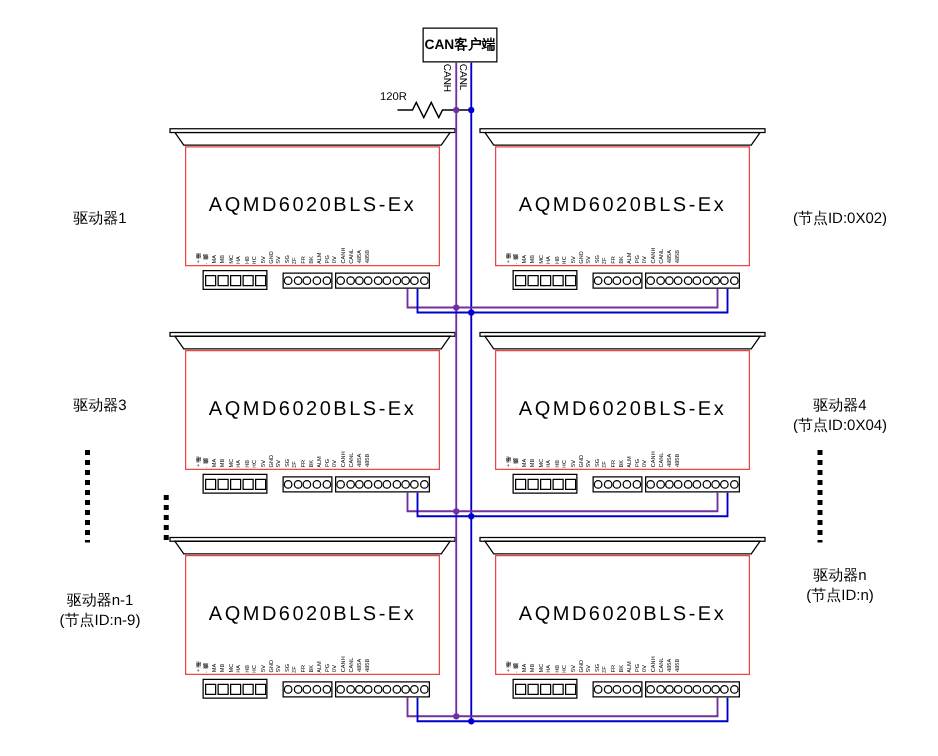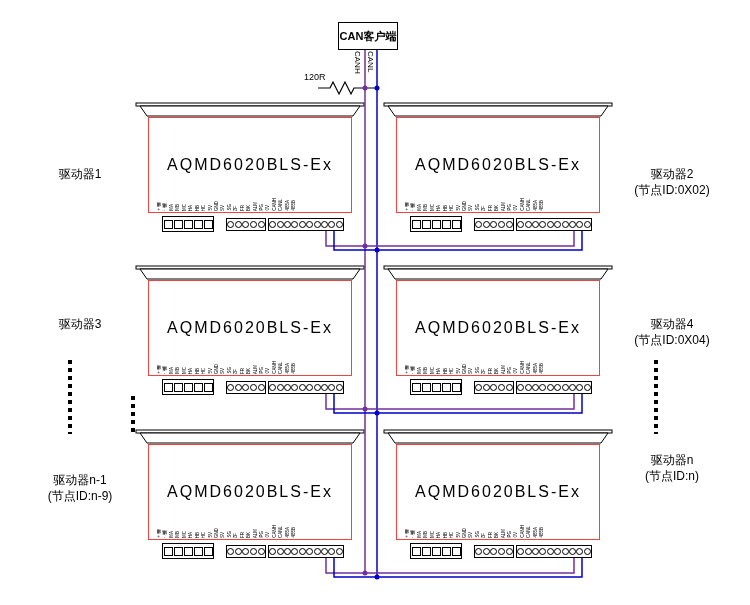--- a/index.html
+++ b/index.html
@@ -418,21 +418,20 @@
         <i class="ci"></i>
         <i class="ci"></i>
         <i class="ci"></i>
       </div>
   </div>
 
   <div class="side-label" style="left:18px;top:166px;">
     <div>驱动器1</div>
   </div>
   <div class="side-label" style="left:610px;top:166px;">
-    <div>驱动器2</div>
     <div>(节点ID:0X02)</div>
   </div>
   <div class="side-label" style="left:18px;top:316px;">
     <div>驱动器3</div>
   </div>
   <div class="side-label" style="left:610px;top:316px;text-align:center;">
     <div>驱动器4</div>
     <div>(节点ID:0X04)</div>
   </div>
   <div class="side-label" style="left:18px;top:440px;margin-top:32px;">

